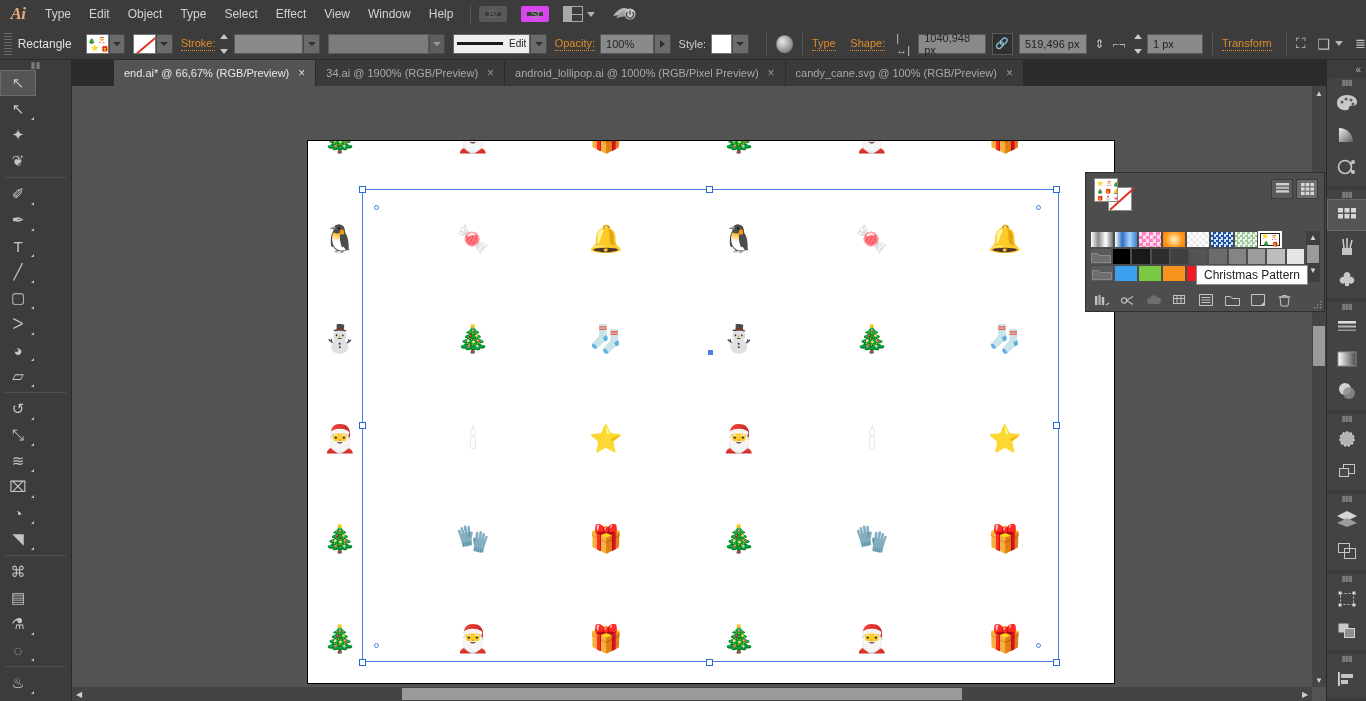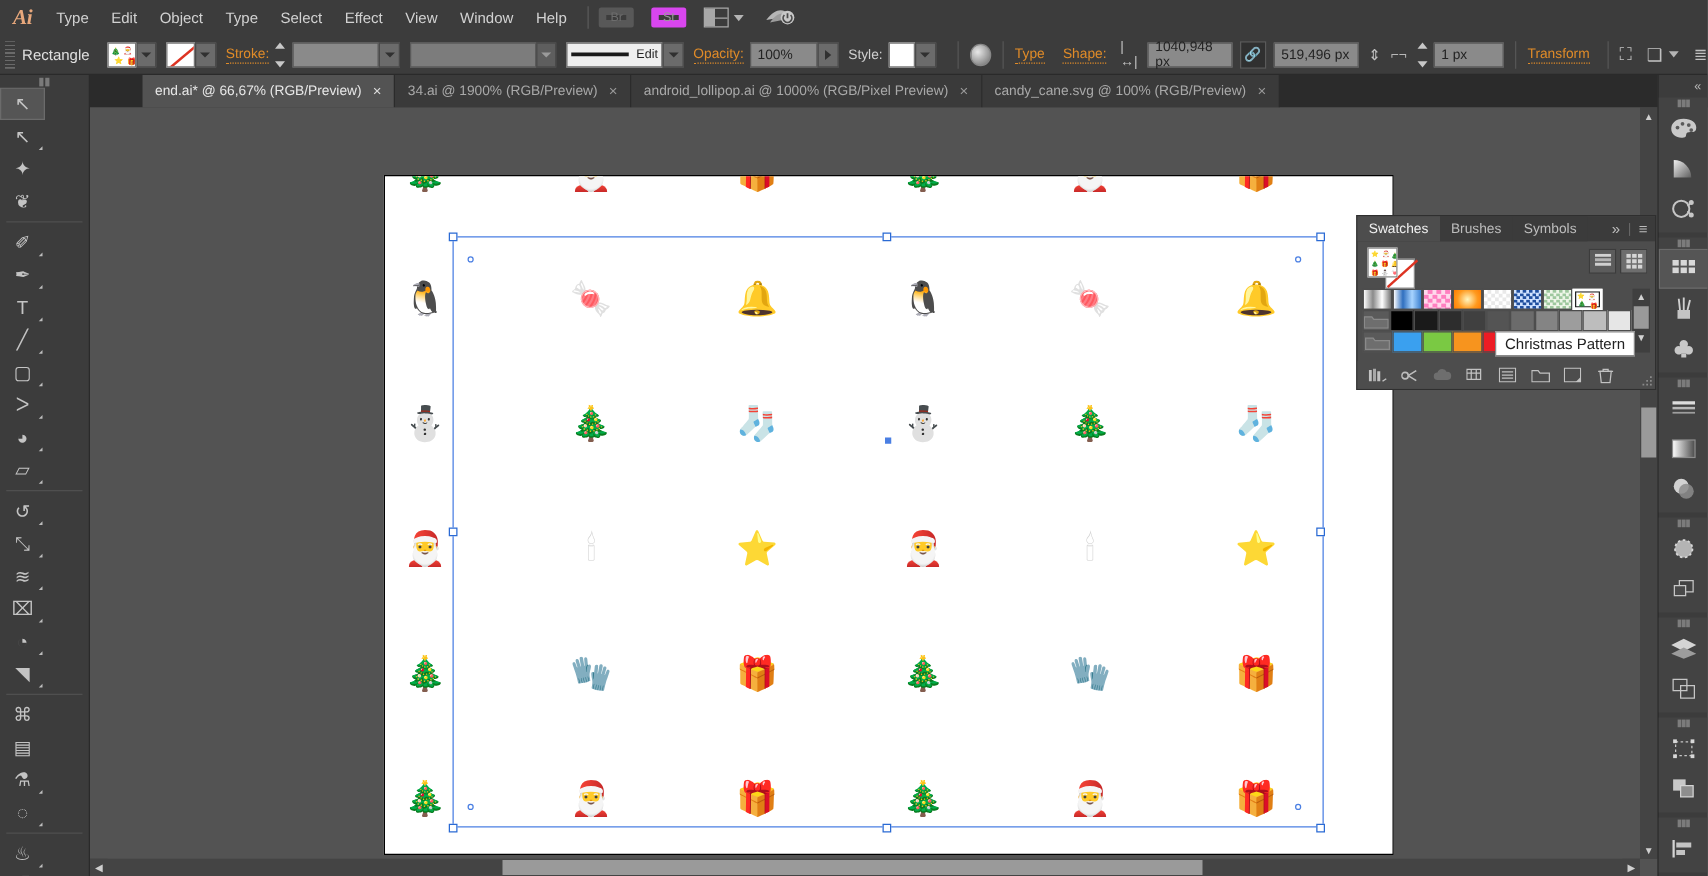--- a/index.html
+++ b/index.html
@@ -499,30 +499,20 @@
     <div class="sb-thumb" style="left:1px;top:240px;width:12px;height:40px;"></div>
     <div class="sb-arrow" style="left:0;bottom:0;">▼</div>
   </div>
   <div class="hscroll">
     <div class="sb-arrow" style="left:0;top:0;">◀</div>
     <div class="sb-thumb" style="left:330px;top:1px;width:560px;height:12px;"></div>
     <div class="sb-arrow" style="right:0;top:0;">▶</div>
   </div>
 
   <div class="swpanel">
-    <div class="sw-tabs">
-      <div class="sw-tab active">Swatches</div>
-      <div class="sw-tab">Brushes</div>
-      <div class="sw-tab">Symbols</div>
-      <div class="sw-tabright">
-        <span style="font-size:12px;">»</span>
-        <span style="color:#666;">|</span>
-        <span style="font-size:12px;">≡</span>
-      </div>
-    </div>
 
     <div class="sw-fillrow">
       <div class="sw-stroke"></div>
       <div class="sw-fill">
         <span style="left:2px;top:1px;">⭐</span>
           <span style="left:11px;top:1px;">🎅</span>
           <span style="left:18px;top:2px;">🎄</span>
         <span style="left:2px;top:9px;">🎄</span>
           <span style="left:10px;top:9px;">🎁</span>
           <span style="left:18px;top:9px;">🔔</span>

